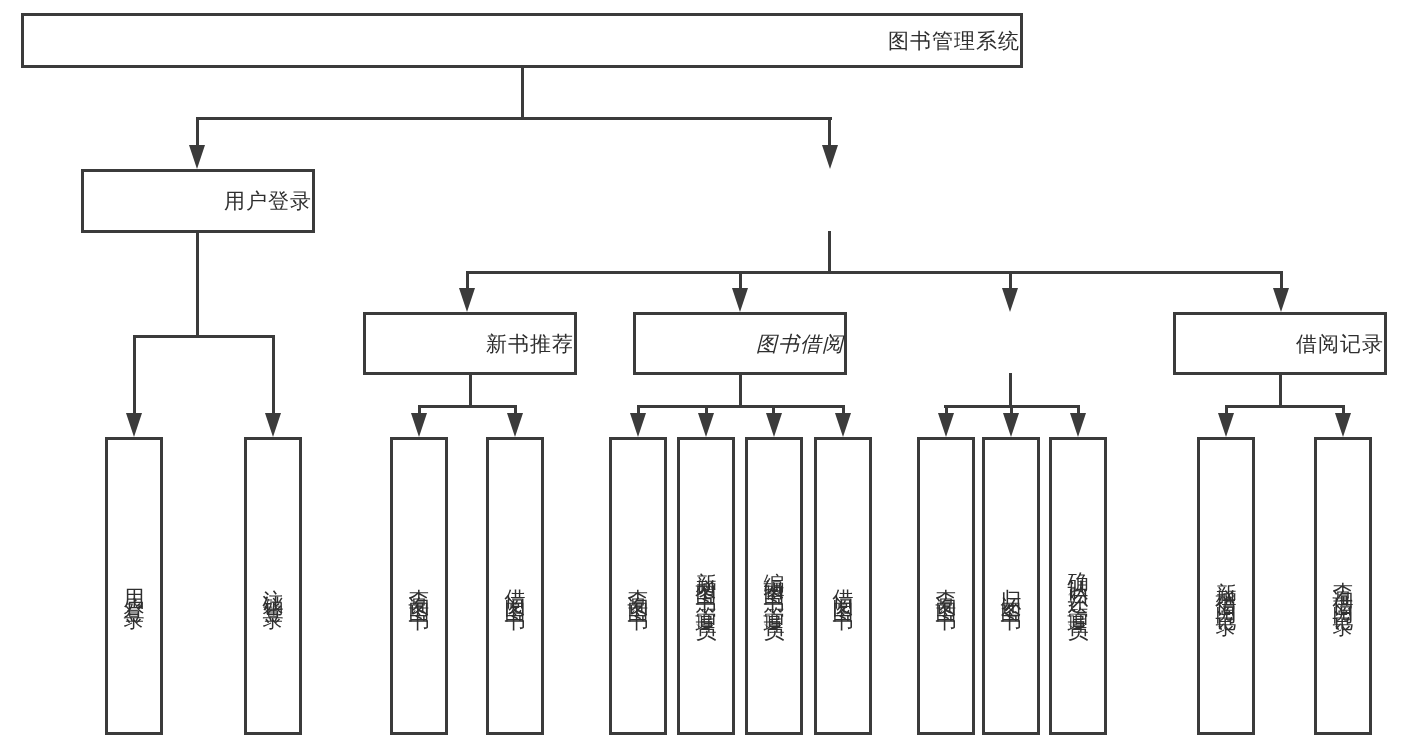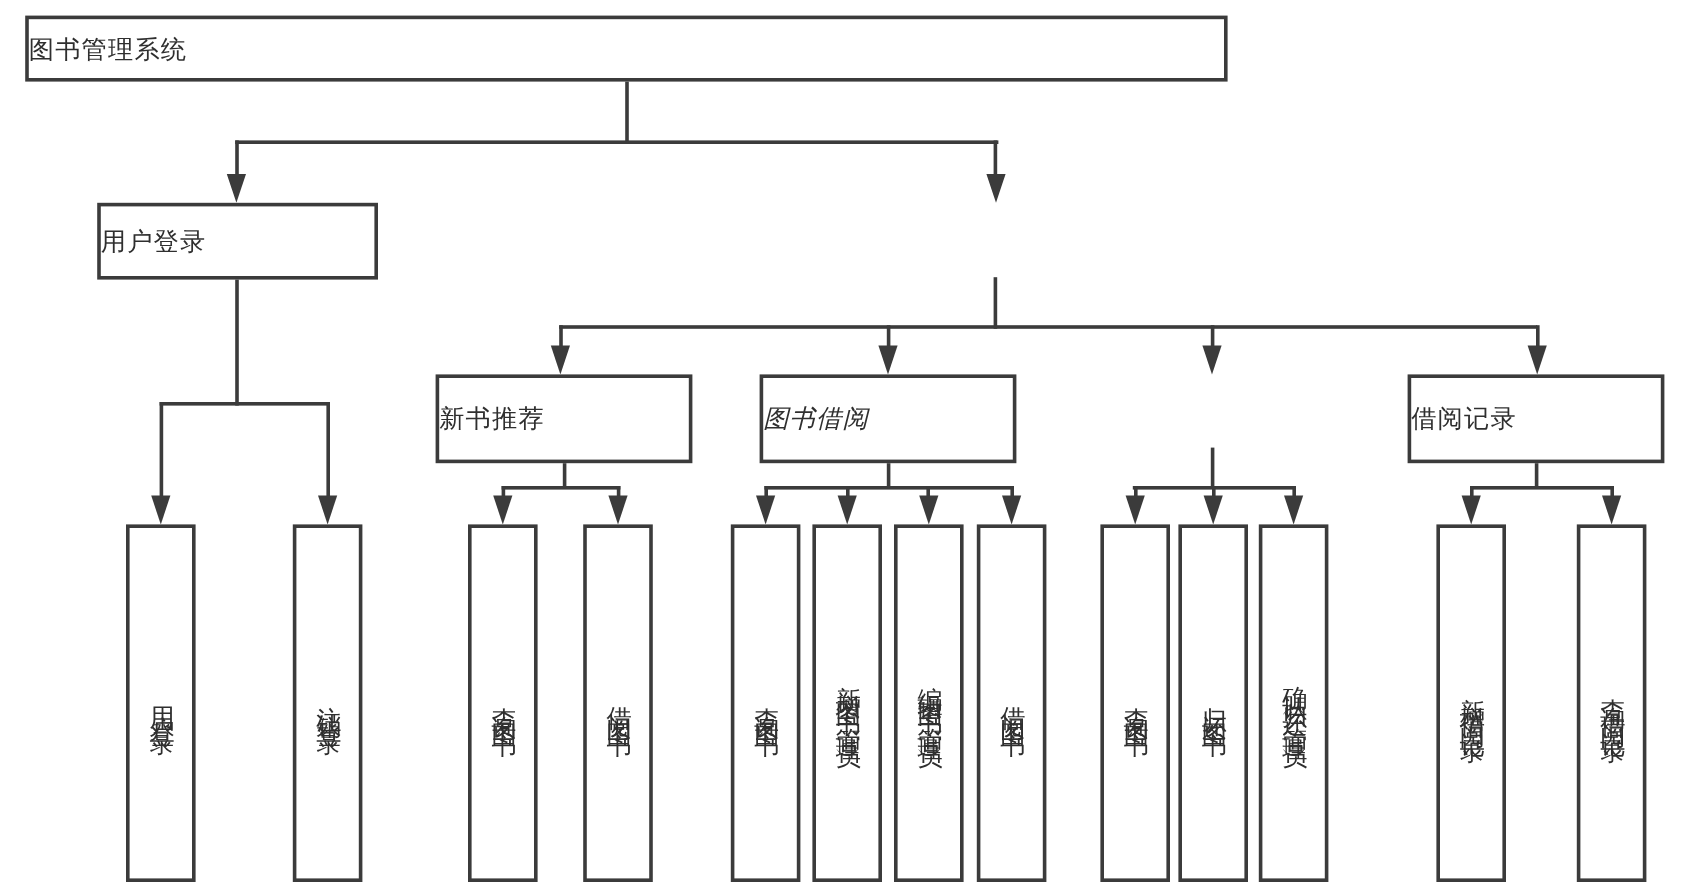--- a/index.html
+++ b/index.html
@@ -11,30 +11,30 @@
   html,body{margin:0;padding:0;background:var(--bg);}
   body{font-family:"Liberation Sans","DejaVu Sans",sans-serif;color:var(--text);}
   .canvas{position:relative;width:1405px;height:747px;background:var(--bg);overflow:hidden;}
 
   
   .node{
     position:absolute;
     box-sizing:border-box;
     border:3px solid var(--line);
     background:#fff;
-    display:flex;align-items:center;justify-content:flex-start;
+    display:flex;align-items:center;justify-content:flex-end;
     font-size:21px;
     letter-spacing:1px;
     color:var(--text);
     z-index:2;
   }
   .node.root  {left:21px;  top:13px;  width:1002px; height:55px;}
   .node.l1a   {left:81px;  top:169px; width:234px;  height:64px;}
   .node.l1b   {left:712px; top:169px; width:235px;  height:64px;}
-  .node.l2    {top:312px;  height:74px; width:214px;}
+  .node.l2    {top:312px;  height:63px; width:214px;}
   .node.l2a   {left:363px;}
   .node.l2b   {left:633px;font-style:italic;}
   .node.l2c   {left:903px;}
   .node.l2d   {left:1173px;}
 
   .leaf{
     position:absolute;
     box-sizing:border-box;
     top:437px;height:298px;width:58px;
     border:3px solid var(--line);

